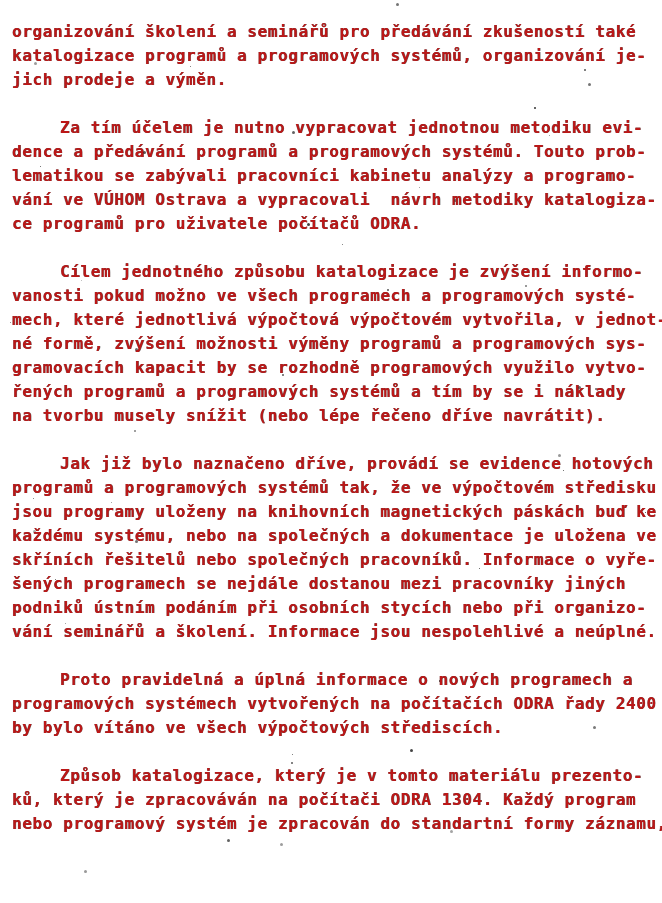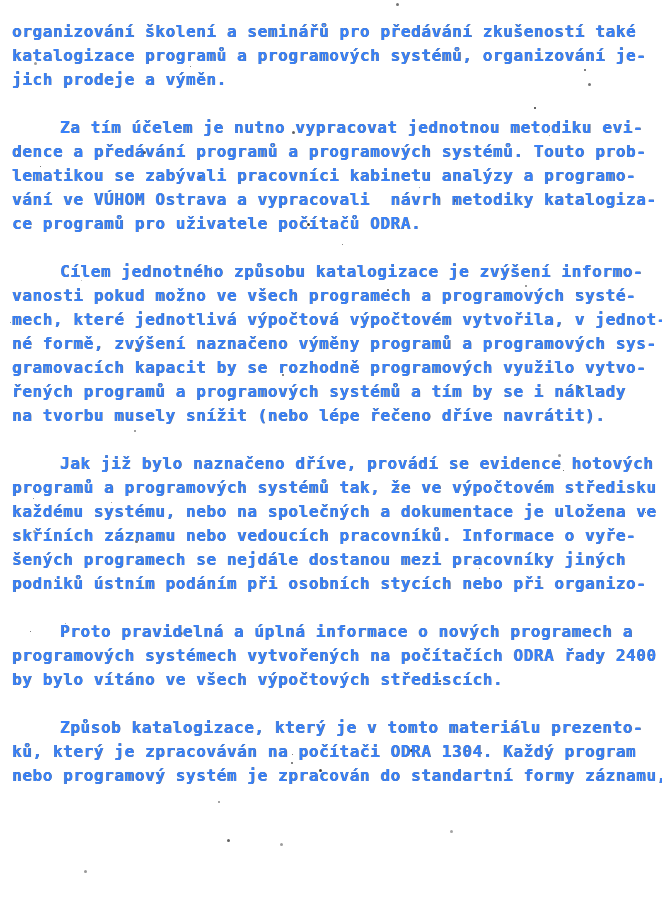--- a/index.html
+++ b/index.html
@@ -8,21 +8,21 @@
     background: #ffffff;
   }
   .page {
     position: relative;
     width: 662px;
     height: 903px;
     background: #ffffff;
     overflow: hidden;
     font-family: "DejaVu Sans Mono", "Liberation Mono", monospace;
     font-weight: bold;
-    color: #3b82f6;
+    color: #b91c1c;
   }
   .doc-body {
     position: relative;
     padding: 20px 10px 0 12px;
     z-index: 2;
     
     text-shadow: 0.4px 0.4px 0.6px rgba(10,10,10,0.55), -0.3px 0 0.5px rgba(10,10,10,0.35);
     filter: contrast(1.05);
   }
   .paragraph {
@@ -121,32 +121,34 @@
         <div class="line">Za tím účelem je nutno vypracovat jednotnou metodiku evi-</div>
         <div class="line">dence a předávání programů a programových systémů. Touto prob-</div>
         <div class="line">lematikou se zabývali pracovníci kabinetu analýzy a programo-</div>
         <div class="line">vání ve VÚHOM Ostrava a vypracovali  návrh metodiky katalogiza-</div>
         <div class="line">ce programů pro uživatele počítačů ODRA.</div>
       </div>
       <div class="paragraph indent">
         <div class="line">Cílem jednotného způsobu katalogizace je zvýšení informo-</div>
         <div class="line">vanosti pokud možno ve všech programech a programových systé-</div>
         <div class="line">mech, které jednotlivá výpočtová výpočtovém vytvořila, v jednot-</div>
-        <div class="line">né formě, zvýšení naznačeno výměny programů a programových sys-</div>
+        <div class="line">né formě, zvýšení možnosti výměny programů a programových sys-</div>
         <div class="line">gramovacích kapacit by se rozhodně programových využilo vytvo-</div>
         <div class="line">řených programů a programových systémů a tím by se i náklady</div>
         <div class="line">na tvorbu musely snížit (nebo lépe řečeno dříve navrátit).</div>
       </div>
       <div class="paragraph indent">
         <div class="line">Jak již bylo naznačeno dříve, provádí se evidence hotových</div>
         <div class="line">programů a programových systémů tak, že ve výpočtovém středisku</div>
+        <div class="line">jsou programy uloženy na knihovních magnetických páskách buď ke</div>
         <div class="line">každému systému, nebo na společných a dokumentace je uložena ve</div>
-        <div class="line">skříních záznamu nebo vedoucích pracovníků. Informace o vyře-</div>
+        <div class="line">skříních řešitelů nebo společných pracovníků. Informace o vyře-</div>
         <div class="line">šených programech se nejdále dostanou mezi pracovníky jiných</div>
         <div class="line">podniků ústním podáním při osobních stycích nebo při organizo-</div>
+        <div class="line">vání seminářů a školení. Informace jsou nespolehlivé a neúplné.</div>
       </div>
       <div class="paragraph indent">
         <div class="line">Proto pravidelná a úplná informace o nových programech a</div>
         <div class="line">programových systémech vytvořených na počítačích ODRA řady 2400</div>
         <div class="line">by bylo vítáno ve všech výpočtových střediscích.</div>
       </div>
       <div class="paragraph indent">
         <div class="line">Způsob katalogizace, který je v tomto materiálu prezento-</div>
         <div class="line">ků, který je zpracováván na počítači ODRA 1304. Každý program</div>
         <div class="line">nebo programový systém je zpracován do standartní formy záznamu,</div>

